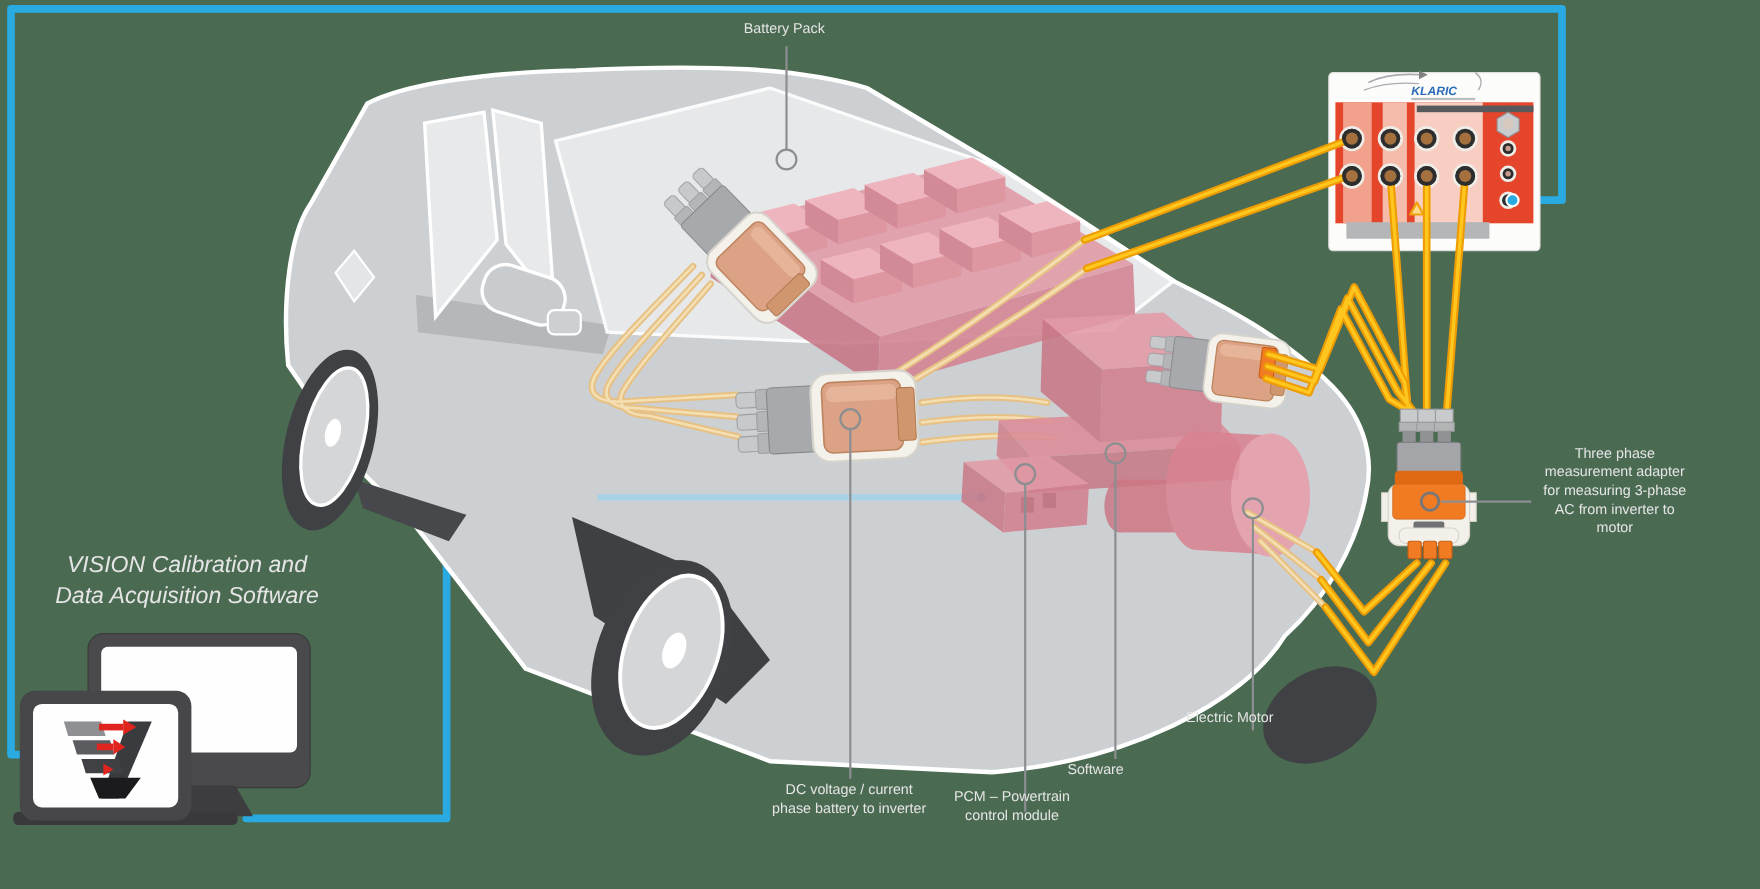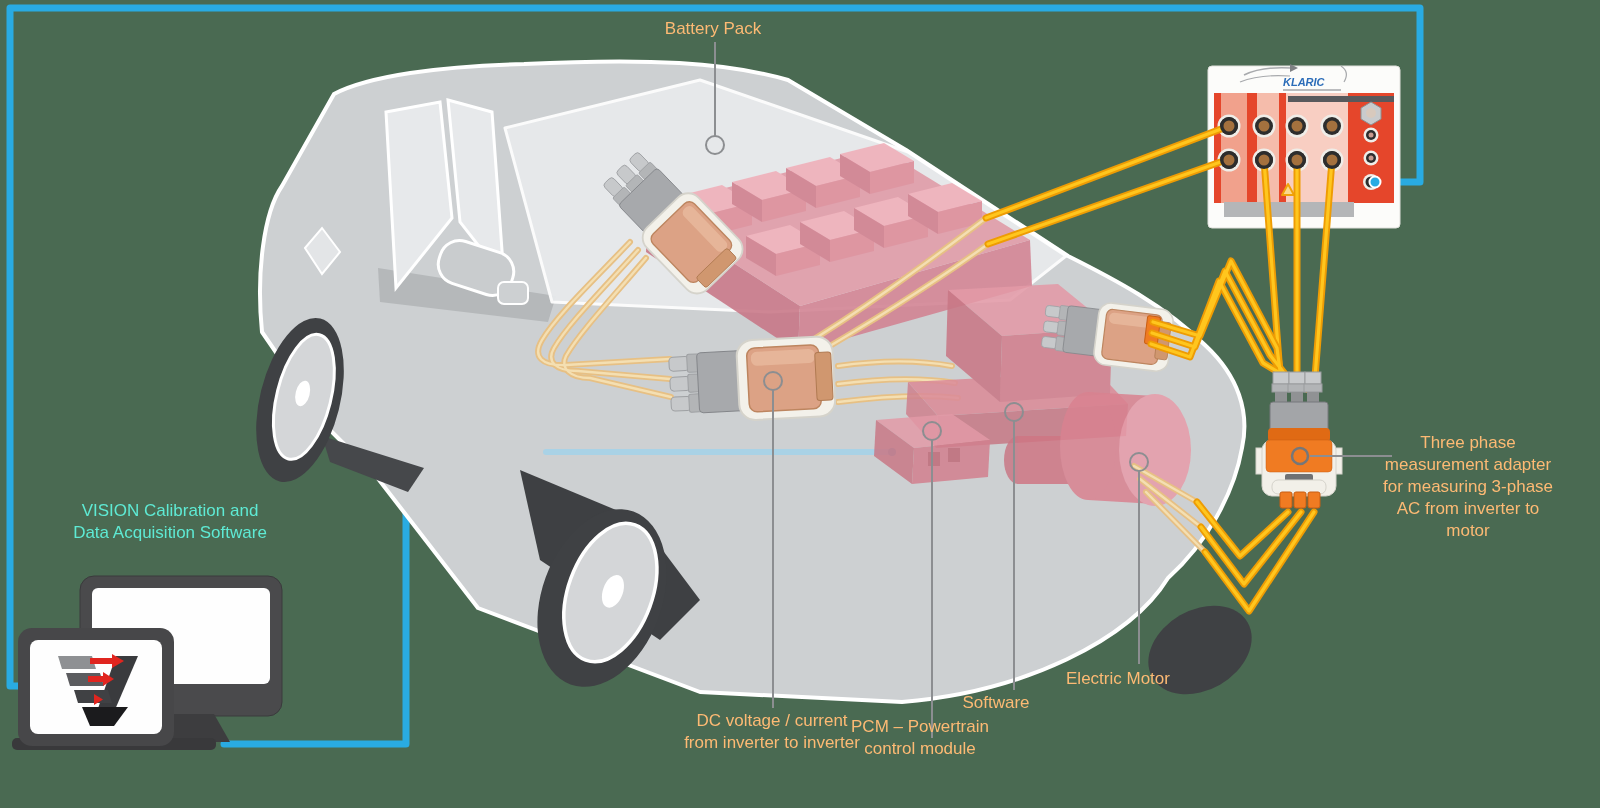--- a/index.html
+++ b/index.html
@@ -1,21 +1,21 @@
 <!DOCTYPE html>
 <html><head>
 <meta charset="utf-8">
 <style>
   html,body{margin:0;padding:0;}
   body{width:1600px;height:808px;background:#4A6A52;position:relative;overflow:hidden;
        font-family:"Liberation Sans",sans-serif;}
   svg{position:absolute;left:0;top:0;}
-  .label{position:absolute;color:#fdba74;font-size:17px;line-height:1.3;text-align:center;
+  .label{position:absolute;color:#e5e5e5;font-size:13px;line-height:1.3;text-align:center;
          white-space:pre-line;font-family:"Liberation Sans",sans-serif;}
-  .label.big{font-size:17px;color:#5eead4;line-height:1.32;}
+  .label.big{font-size:21px;color:#e5e5e5;line-height:1.32;font-style:italic;}
   .cblO{fill:none;stroke:#EE9C04;stroke-width:7;stroke-linecap:round;stroke-linejoin:round;}
   .cblI{fill:none;stroke:#FFC61E;stroke-width:3.2;stroke-linecap:round;stroke-linejoin:round;}
   .pclO{fill:none;stroke:#E7C084;stroke-width:6;stroke-linecap:round;stroke-linejoin:round;}
   .pclI{fill:none;stroke:#F4DFB2;stroke-width:2.4;stroke-linecap:round;stroke-linejoin:round;}
   .blue{fill:none;stroke:#29ABE2;stroke-width:7;stroke-linejoin:round;stroke-linecap:round;}
   .blue.pale{stroke:#A9D2E6;stroke-width:6;}
   .lead{stroke:#8C8E91;stroke-width:2;fill:none;}
 </style>
 </head>
 <body>
@@ -395,24 +395,24 @@
   <circle class="lead" cx="1014" cy="412" r="9"></circle>
       <line class="lead" x1="1014" y1="421" x2="1014" y2="690"></line>
   <circle class="lead" cx="1139" cy="462" r="9"></circle>
       <line class="lead" x1="1139" y1="471" x2="1139" y2="664"></line>
   <line class="lead" x1="1310" y1="456" x2="1392" y2="456"></line>
 </g>
 </svg>
 
 <div class="label" style="left:613px;top:18px;width:200px;">Battery Pack</div>
 <div class="label" style="left:652px;top:710px;width:240px;">DC voltage / current
-from inverter to inverter</div>
+phase battery to inverter</div>
 <div class="label" style="left:810px;top:716px;width:220px;">PCM – Powertrain
 control module</div>
 <div class="label" style="left:926px;top:692px;width:140px;">Software</div>
-<div class="label" style="left:1028px;top:668px;width:180px;">Electric Motor</div>
-<div class="label" style="left:1368px;top:432px;width:200px;">Three phase
+<div class="label" style="left:1028px;top:644px;width:180px;">Electric Motor</div>
+<div class="label" style="left:1368px;top:404px;width:200px;">Three phase
 measurement adapter
 for measuring 3-phase
 AC from inverter to
 motor</div>
 <div class="label big" style="left:5px;top:500px;width:330px;">VISION Calibration and
 Data Acquisition Software</div>
 
 </body></html>

